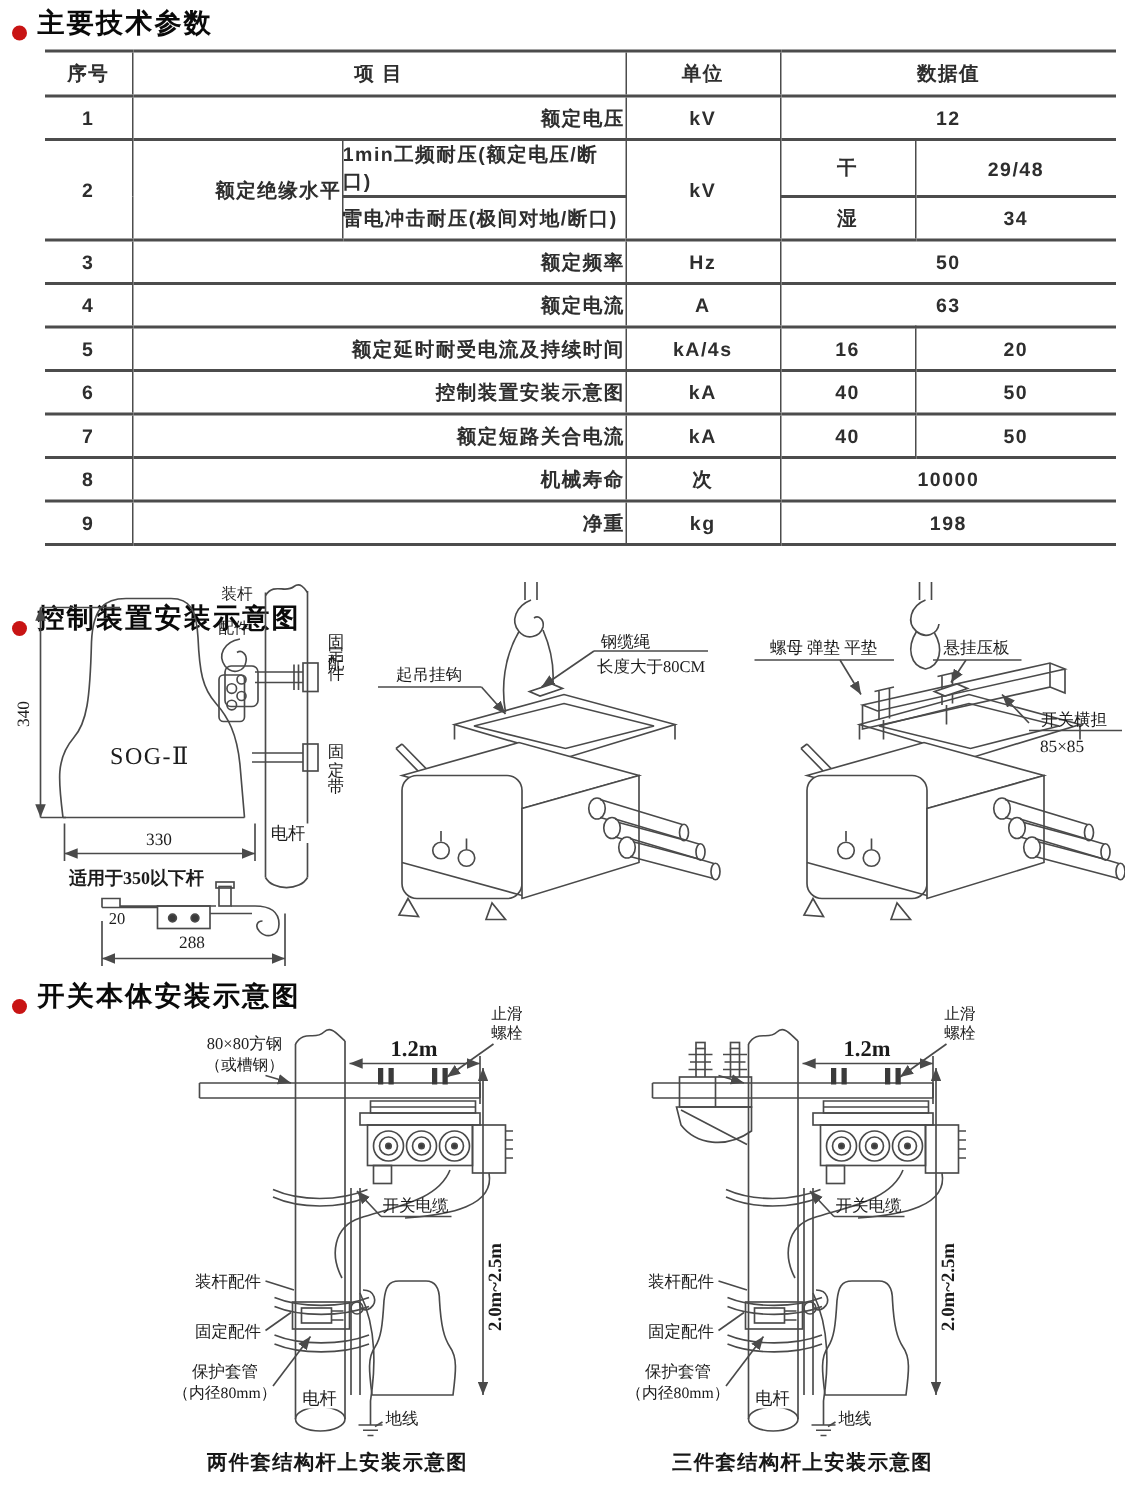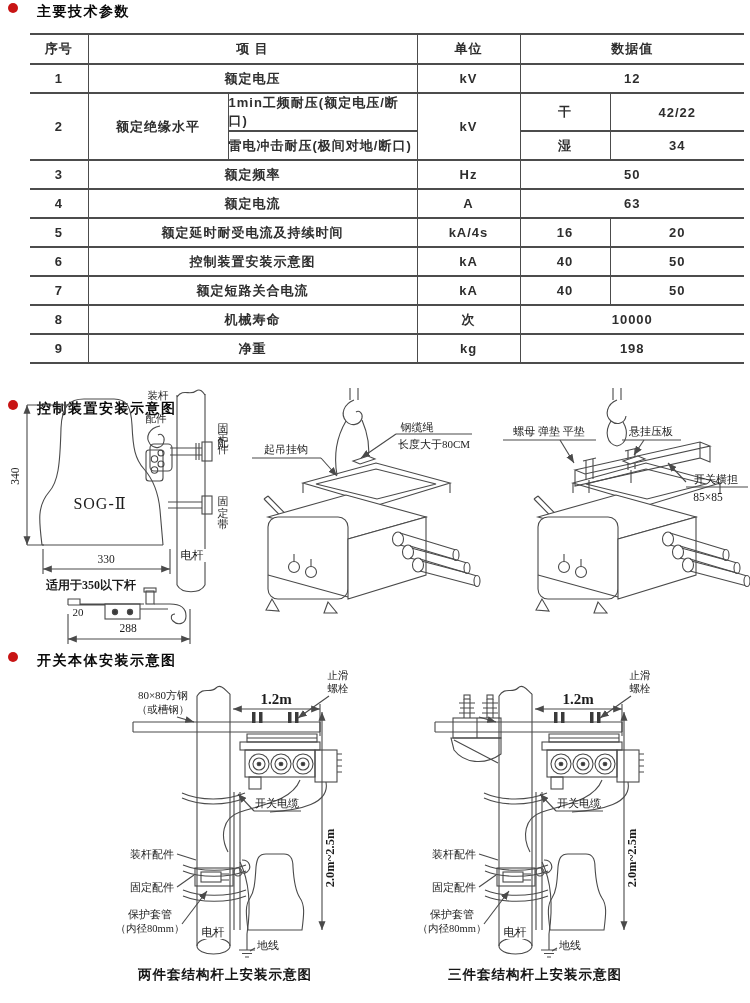--- a/index.html
+++ b/index.html
@@ -1,29 +1,29 @@
 <!DOCTYPE html>
 <html><head>
 <meta charset="utf-8">
 <style>
   html,body{margin:0;padding:0;background:#ffffff;}
   #page{position:relative;width:750px;height:1003px;background:#ffffff;overflow:hidden;
         font-family:"Liberation Sans","DejaVu Sans",sans-serif;}
-  .sec-title{position:absolute;display:flex;align-items:flex-start;gap:19px;
-             font-weight:bold;font-size:14px;letter-spacing:1.5px;color:#0a0a0a;}
+  .sec-title{position:absolute;display:flex;align-items:flex-end;gap:7px;
+             font-weight:bold;font-size:18px;letter-spacing:1.5px;color:#0a0a0a;}
   .bullet{width:10px;height:10px;border-radius:50%;background:#c81414;flex:0 0 auto;}
   
   table.params{position:absolute;left:30px;top:33px;width:714px;border-collapse:collapse;
                table-layout:fixed;font-size:13px;color:#2e2e2e;text-align:center;font-weight:bold;}
   table.params td{border:1px solid #4c4c4c;border-top-width:2px;border-bottom-width:2px;
                   padding:0;height:27px;letter-spacing:1px;}
   table.params tr.hrow td{height:28px;}
   td.bl0{border-left:none!important;}
   td.br0{border-right:none!important;}
-  td.ital{text-align:center;padding-left:16px;margin-left:38px;}
+  td.ital{text-align:right;padding-left:16px;margin-left:38px;}
   td.isub{text-align:left;padding-left:8px;letter-spacing:0;}
   
   svg.fig{position:absolute;left:0;overflow:visible;}
   svg.fig text{font-family:"Liberation Serif","DejaVu Serif",serif;fill:#1c1c1c;stroke:none;}
   .t10{font-size:10.5px;} .t11{font-size:11px;} .t115{font-size:11.5px;}
   .tb12{font-size:12px;font-weight:bold;} .tb125{font-size:12.5px;font-weight:bold;}
   .t16{font-size:16px;letter-spacing:1px;} .tb15{font-size:15px;font-weight:bold;}
   .vert{writing-mode:vertical-rl;letter-spacing:7px;}
   .vert2{writing-mode:vertical-rl;letter-spacing:11px;}
   .caption{position:absolute;top:966px;width:300px;text-align:center;
@@ -61,21 +61,21 @@
       <td colspan="2" class="ital">额定电压</td>
       <td>kV</td>
       <td colspan="2" class="br0">12</td>
     </tr>
     <tr>
       <td class="bl0" rowspan="2">2</td>
       <td rowspan="2" class="ital">额定绝缘水平</td>
       <td class="isub">1min工频耐压(额定电压/断口)</td>
       <td rowspan="2">kV</td>
       <td>干</td>
-      <td class="br0">42/22</td>
+      <td class="br0">29/48</td>
     </tr>
     <tr>
       <td class="isub">雷电冲击耐压(极间对地/断口)</td>
       <td>湿</td>
       <td class="br0">34</td>
     </tr>
     <tr>
       <td class="bl0">3</td>
       <td colspan="2" class="ital">额定频率</td>
       <td>Hz</td>

